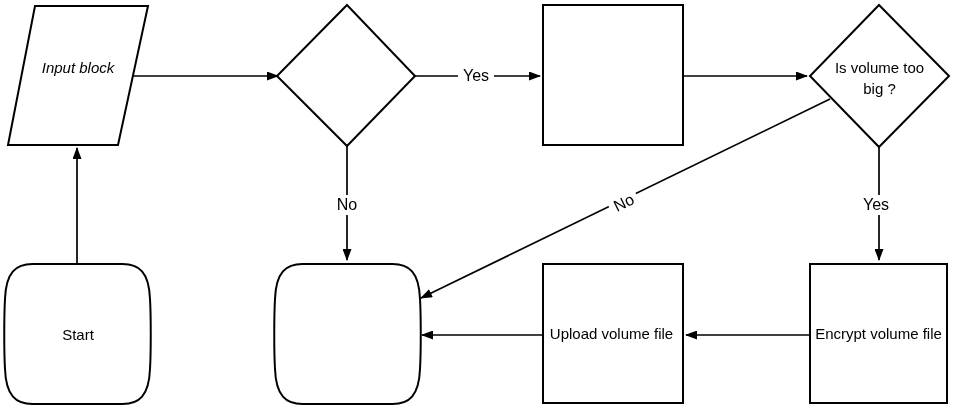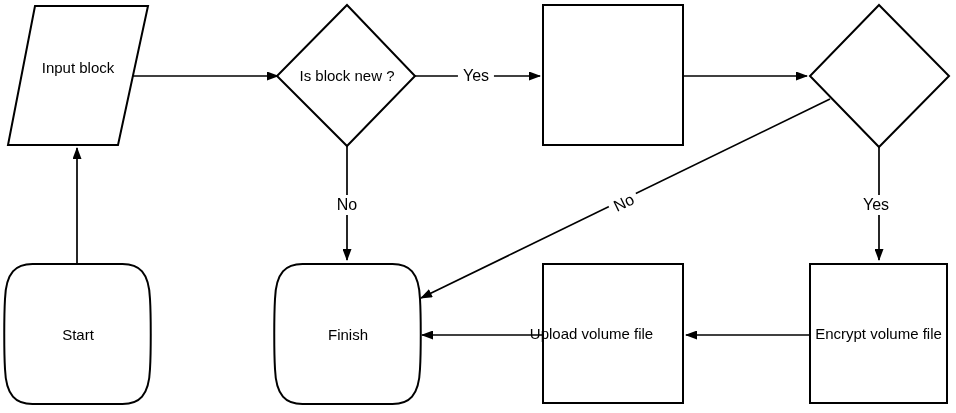--- a/index.html
+++ b/index.html
@@ -87,31 +87,31 @@
       <path d="M 302.5,264 L 392.5,264 C 409,264 419,272 420,299 C 421,316 421,352 420,369
                C 419,396 409,404 392.5,404 L 302.5,404 C 286,404 276,396 275,369
                C 274,352 274,316 275,299 C 276,272 286,264 302.5,264 Z"></path>
 
       <rect x="543" y="264" width="140" height="139"></rect>
 
       <rect x="810" y="264" width="137" height="139"></rect>
     </g>
   </svg>
 
-  <div class="node-label" style="left:18px; top:8px; width:120px; height:119px;">Input block</div>
-
-  <div class="node-label" style="left:282px; top:5px; width:130px; height:141px;">Is block new ?</div>
+  <div class="node-label" style="left:18px; top:8px; width:120px; height:119px;font-style:italic;">Input block</div>
 
 
 
+  <div class="node-label" style="left:820px; top:7px; width:119px; height:141px;">Is volume too
+big ?</div>
+
   <div class="node-label" style="left:5px; top:264px; width:146px; height:140px;text-align:center;">Start</div>
 
-  <div class="node-label" style="left:275px; top:264px; width:146px; height:140px;">Finish</div>
 
-  <div class="node-label" style="left:524px; top:264px; width:135px; height:139px;">Upload volume file</div>
+  <div class="node-label" style="left:544px; top:264px; width:135px; height:139px;">Upload volume file</div>
 
   <div class="node-label" style="left:810px; top:264px; width:137px; height:139px;">Encrypt volume file</div>
 
   <div class="edge-label" style="left:476px; top:76px;">Yes</div>
 
   <div class="edge-label" style="left:347px; top:205px;">No</div>
 
   <div class="edge-label" style="left:876px; top:205px;">Yes</div>
 
   <div class="edge-label rotated" style="left:624px; top:203px;">No</div>

